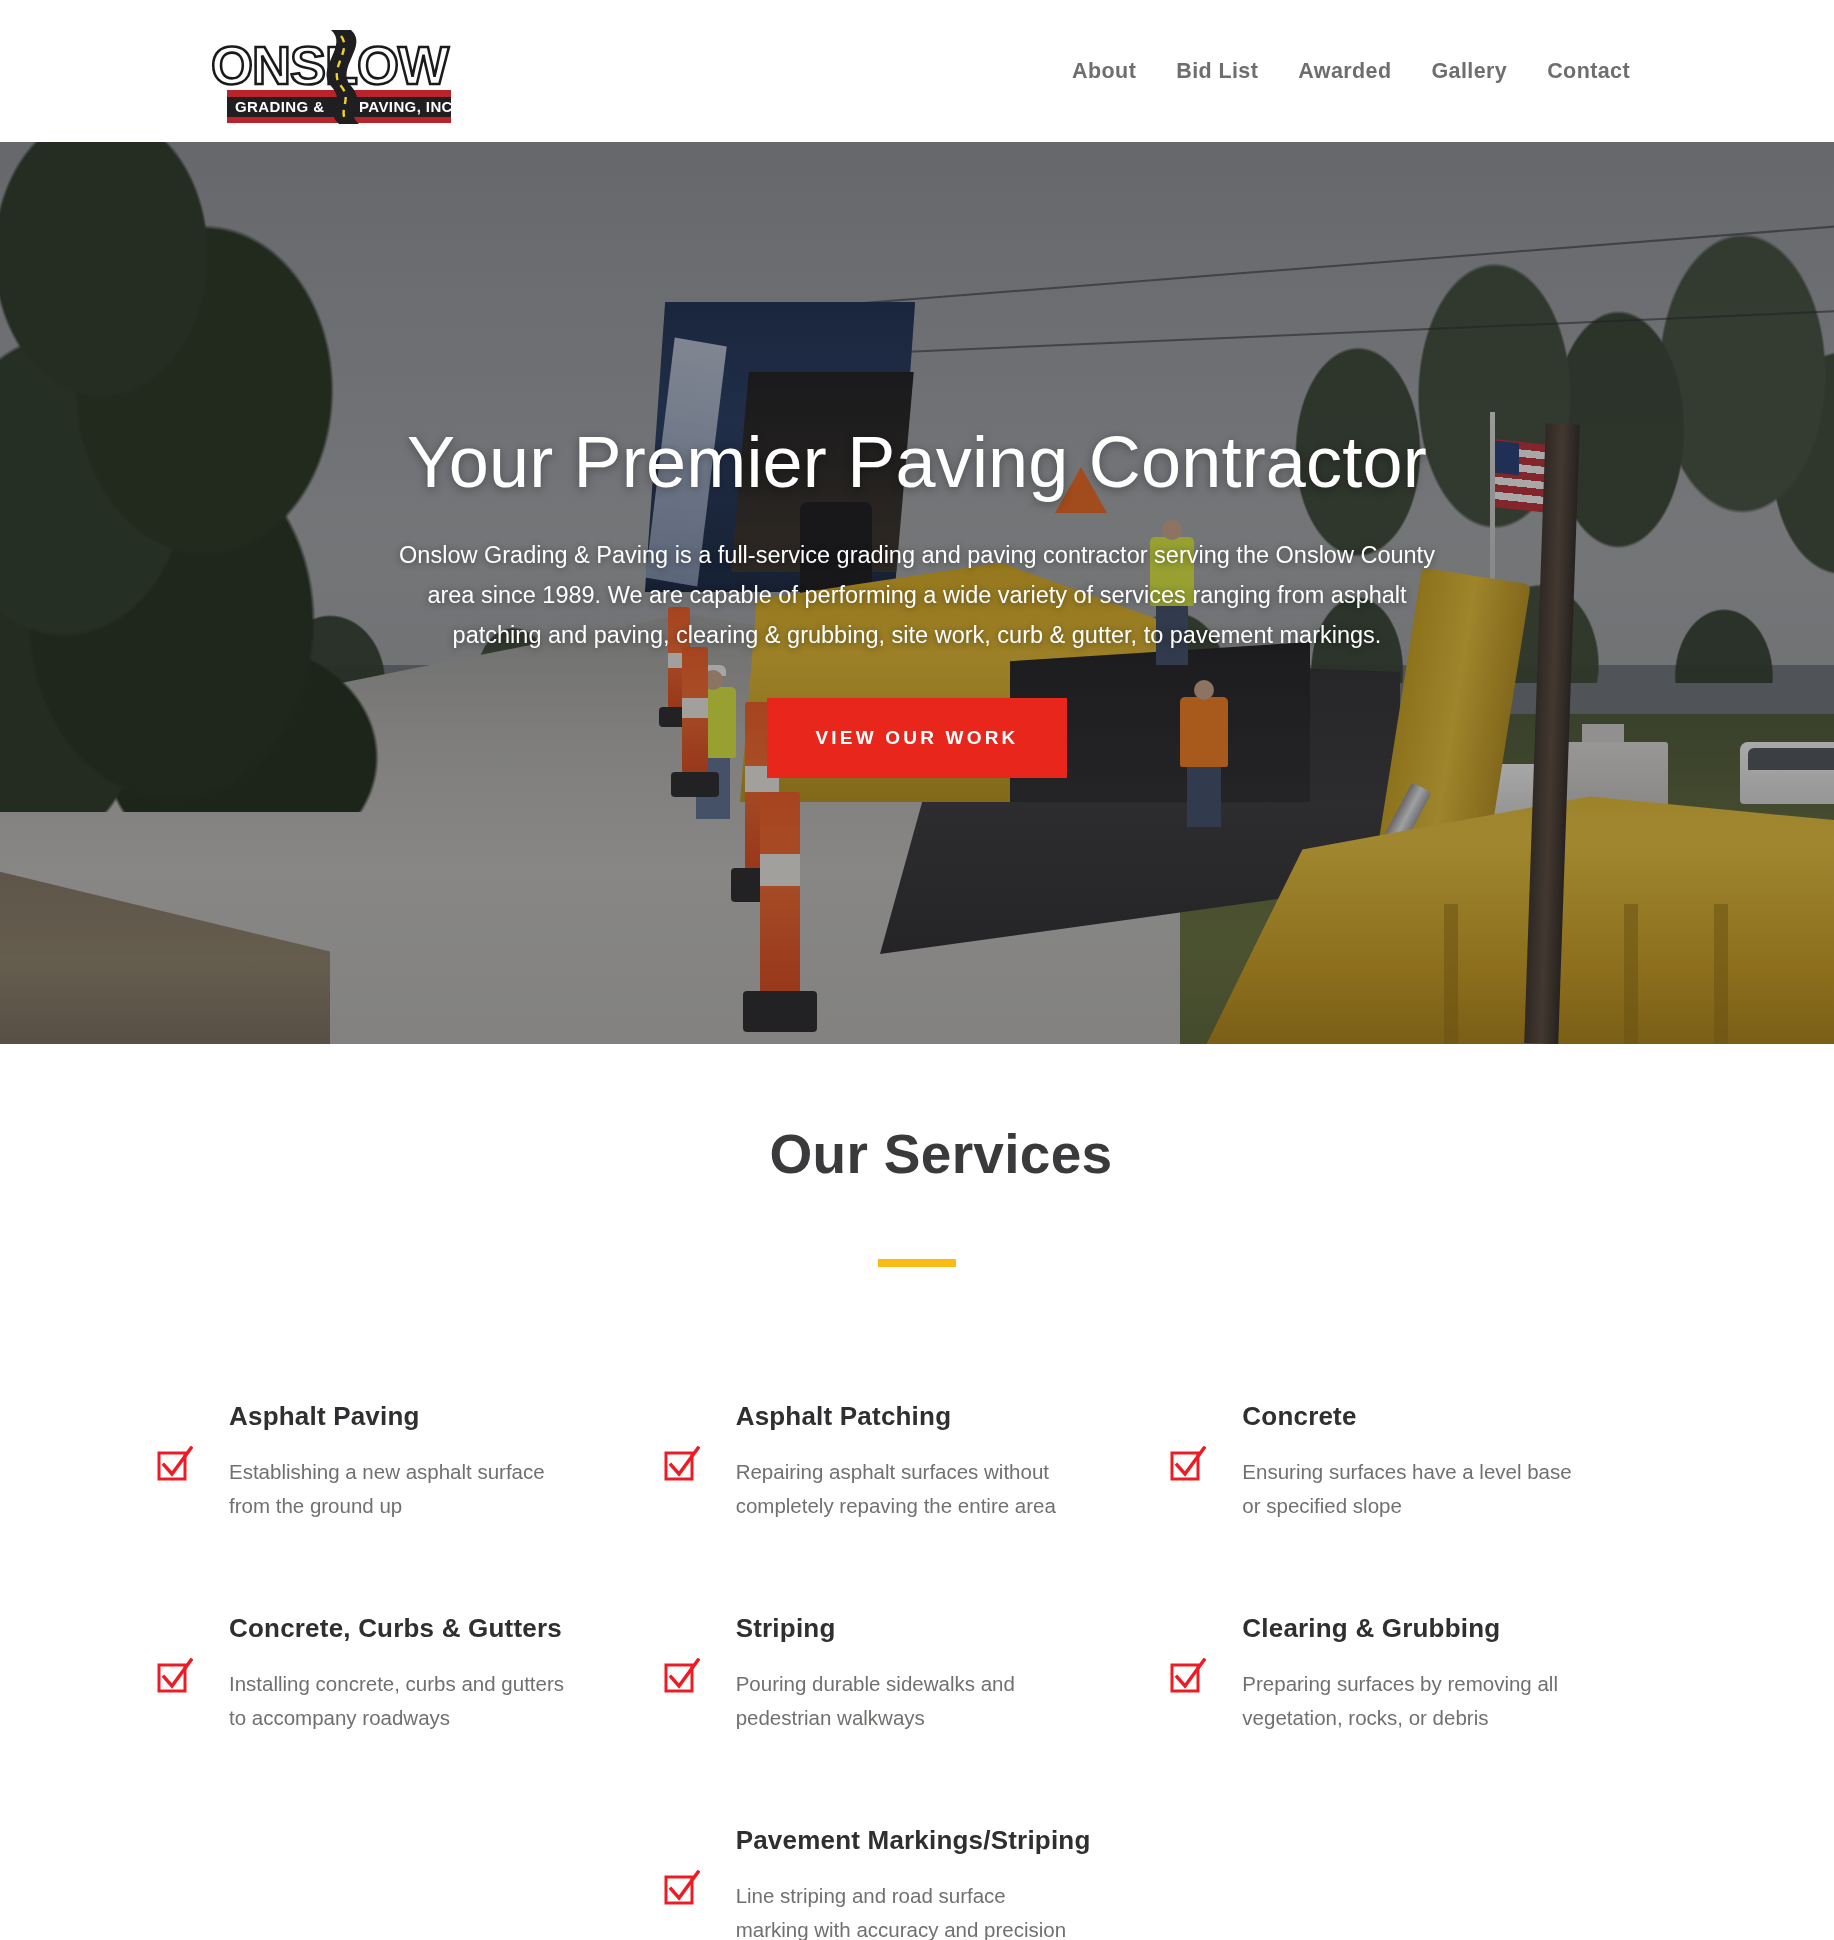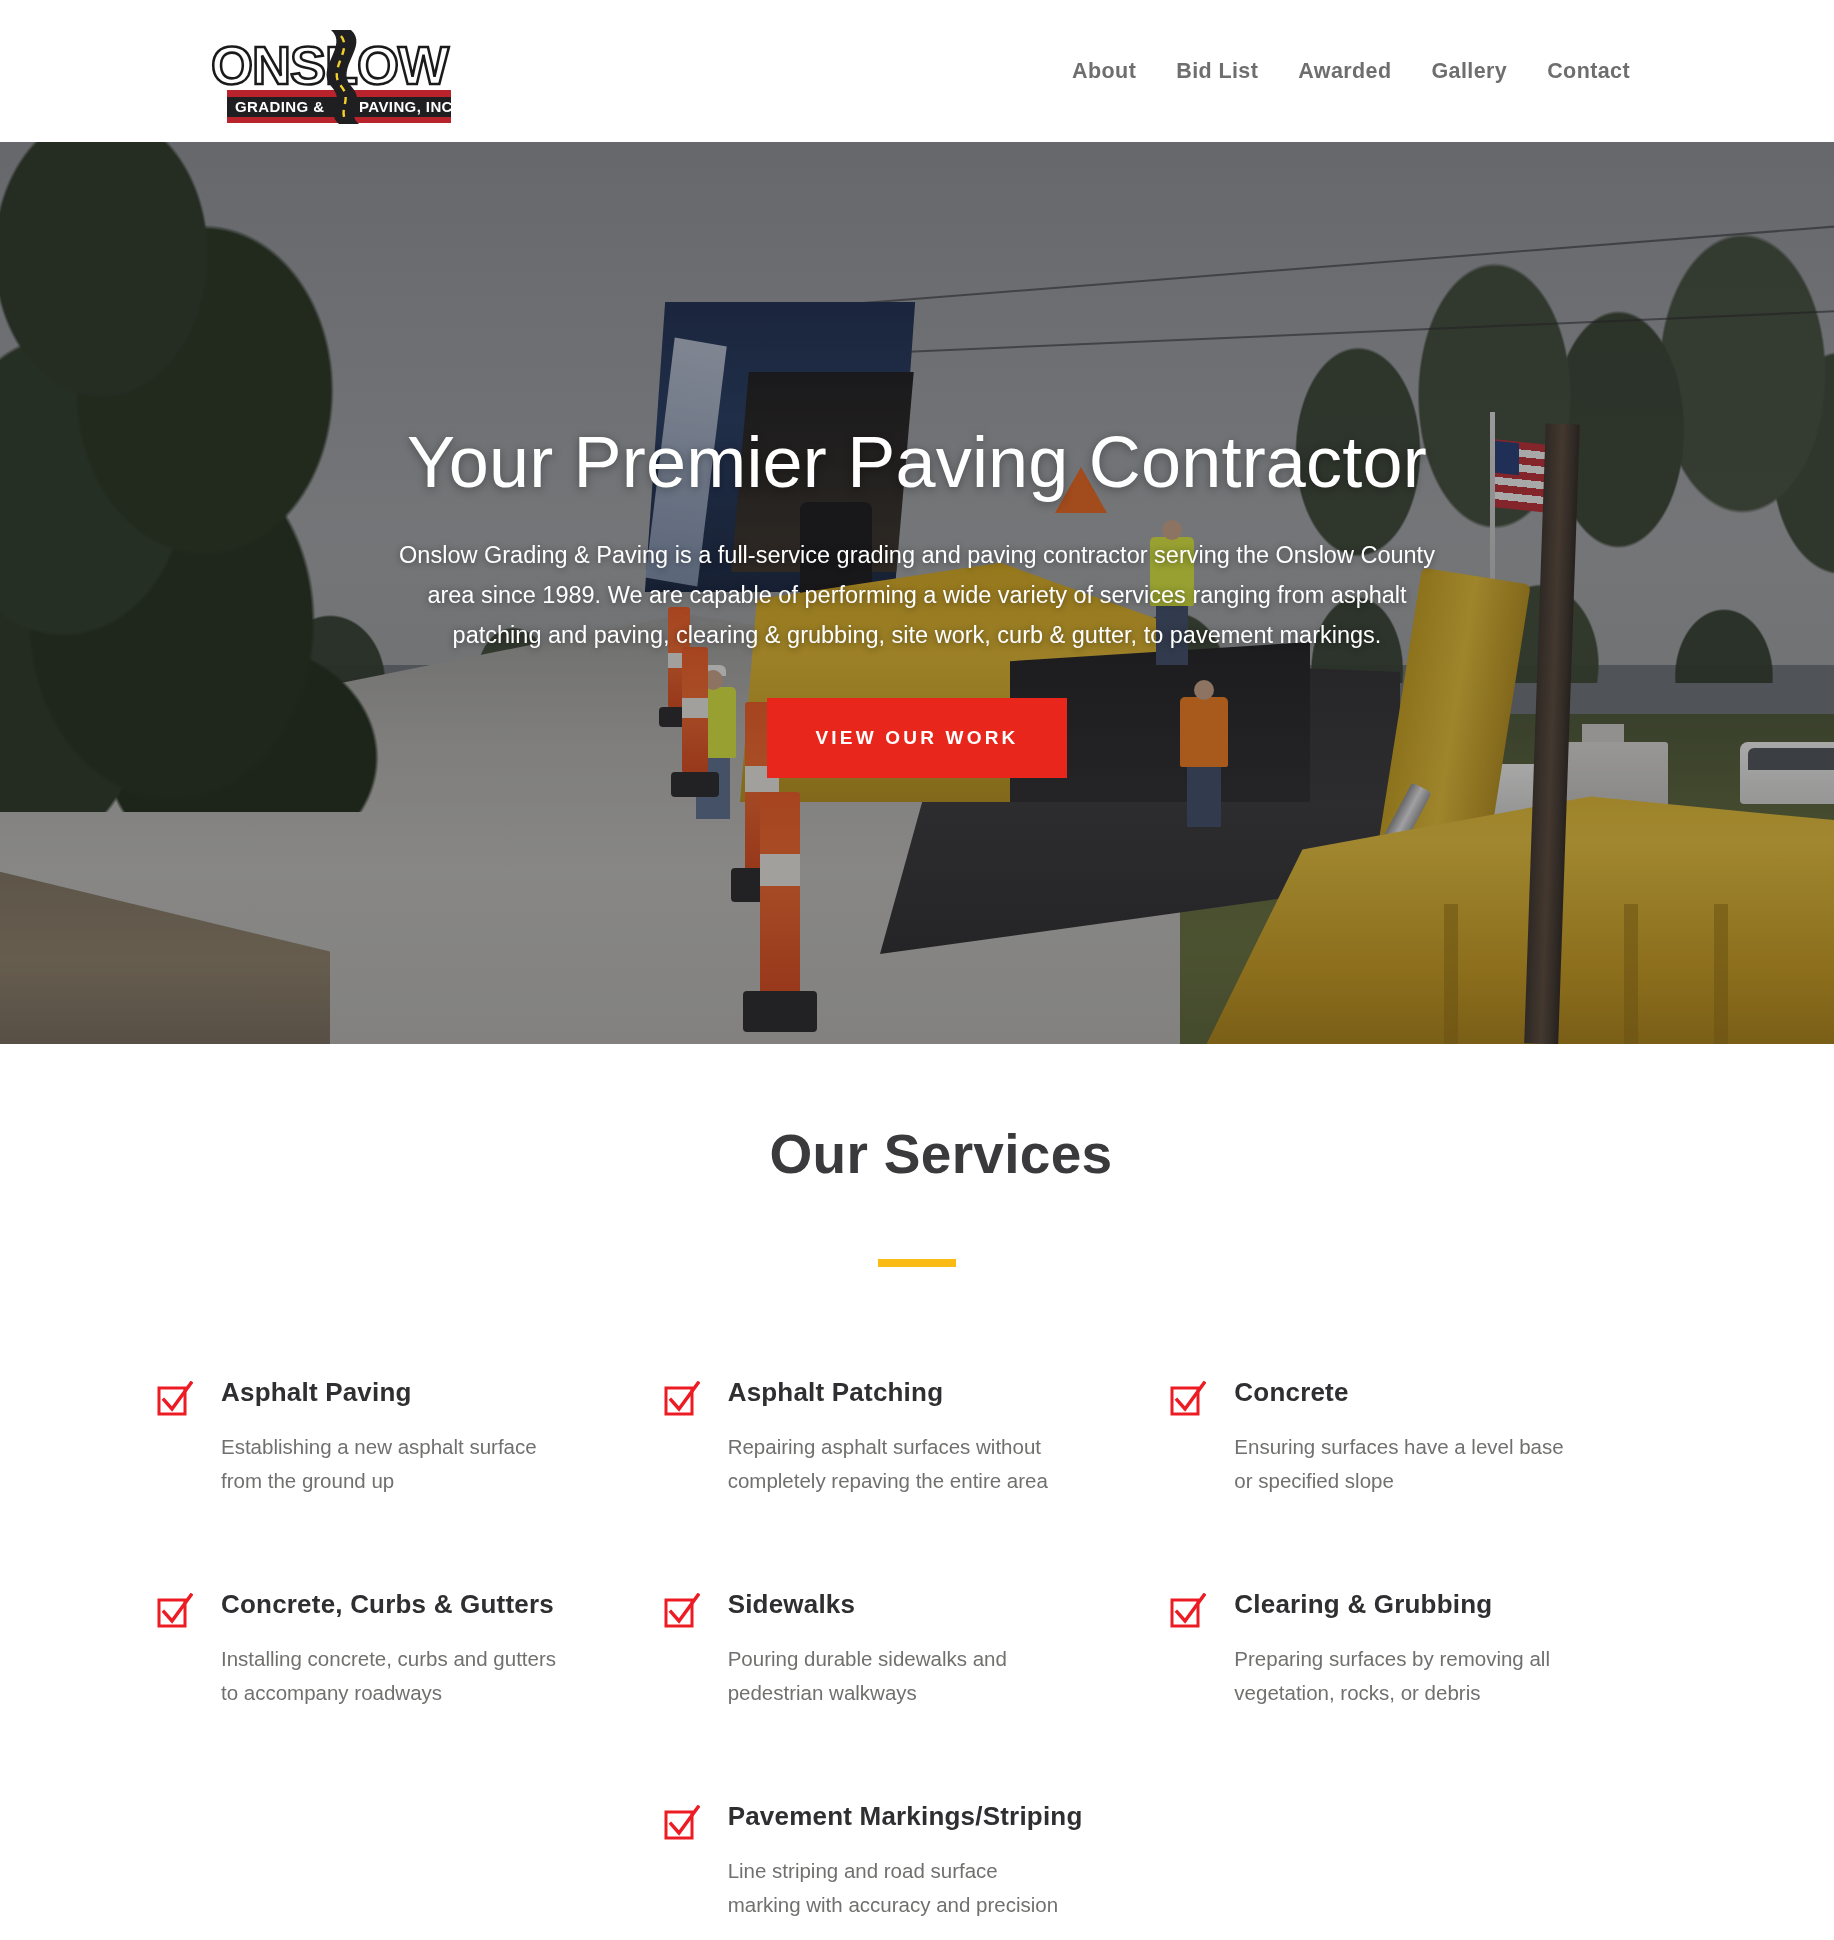--- a/index.html
+++ b/index.html
@@ -305,21 +305,21 @@
   }
   .services-grid{
     margin:110px auto 0;
     width:1520px;
     display:grid;
     grid-template-columns:repeat(3, 1fr);
     row-gap:42px;
     column-gap:0;
   }
   .service{
-    display:flex; gap:28px; align-items:flex-start;
+    display:flex; gap:36px; align-items:center;
     padding-right:40px;
     min-height:170px;
   }
   .check-icon{ flex:0 0 auto; width:36px; height:36px; margin-top:4px; }
   .service-body{ flex:1 1 auto; }
   .service-name{
     font-size:26px; font-weight:bold; color:#2f2f31;
     font-stretch:condensed; letter-spacing:.2px;
     line-height:1.2;
   }
@@ -504,21 +504,21 @@
         <div class="service-desc">Installing concrete, curbs and gutters to accompany roadways</div>
       </div>
     </div>
 
     <div class="service">
       <svg class="check-icon" viewBox="0 0 36 36">
         <rect x="2" y="7" width="26" height="26" fill="none" stroke="#ed1c24" stroke-width="3"></rect>
         <path d="M7 19 L15 28 L34 2" fill="none" stroke="#ed1c24" stroke-width="3.4" stroke-linecap="square"></path>
       </svg>
       <div class="service-body">
-        <div class="service-name">Sidewalks</div>
+        <div class="service-name">Striping</div>
         <div class="service-desc">Pouring durable sidewalks and pedestrian walkways</div>
       </div>
     </div>
 
     <div class="service">
       <svg class="check-icon" viewBox="0 0 36 36">
         <rect x="2" y="7" width="26" height="26" fill="none" stroke="#ed1c24" stroke-width="3"></rect>
         <path d="M7 19 L15 28 L34 2" fill="none" stroke="#ed1c24" stroke-width="3.4" stroke-linecap="square"></path>
       </svg>
       <div class="service-body">

